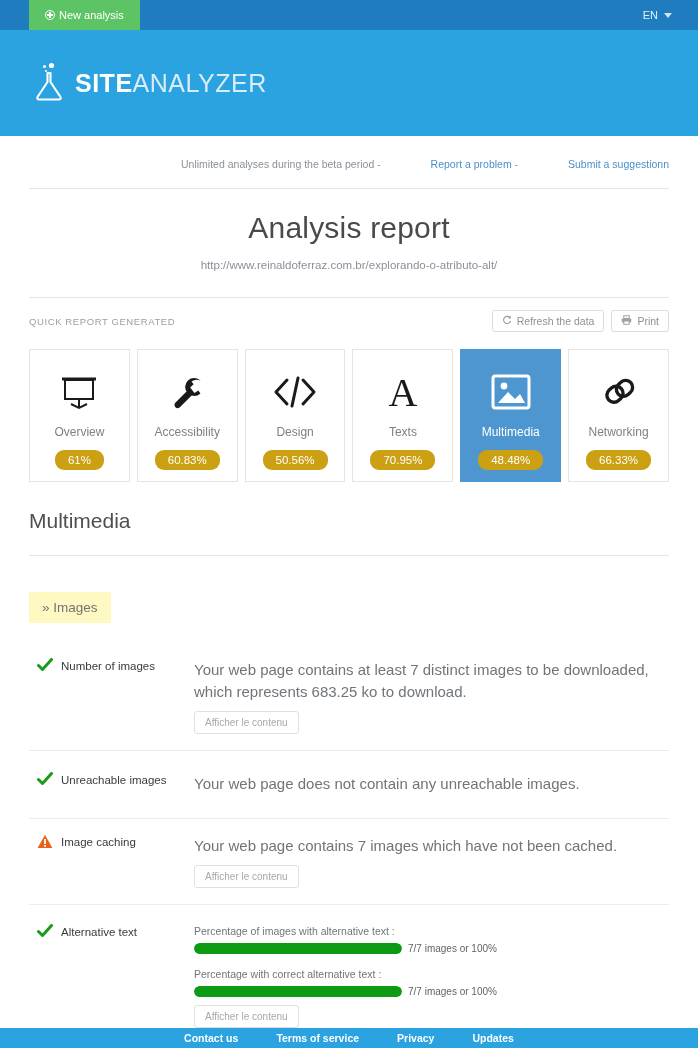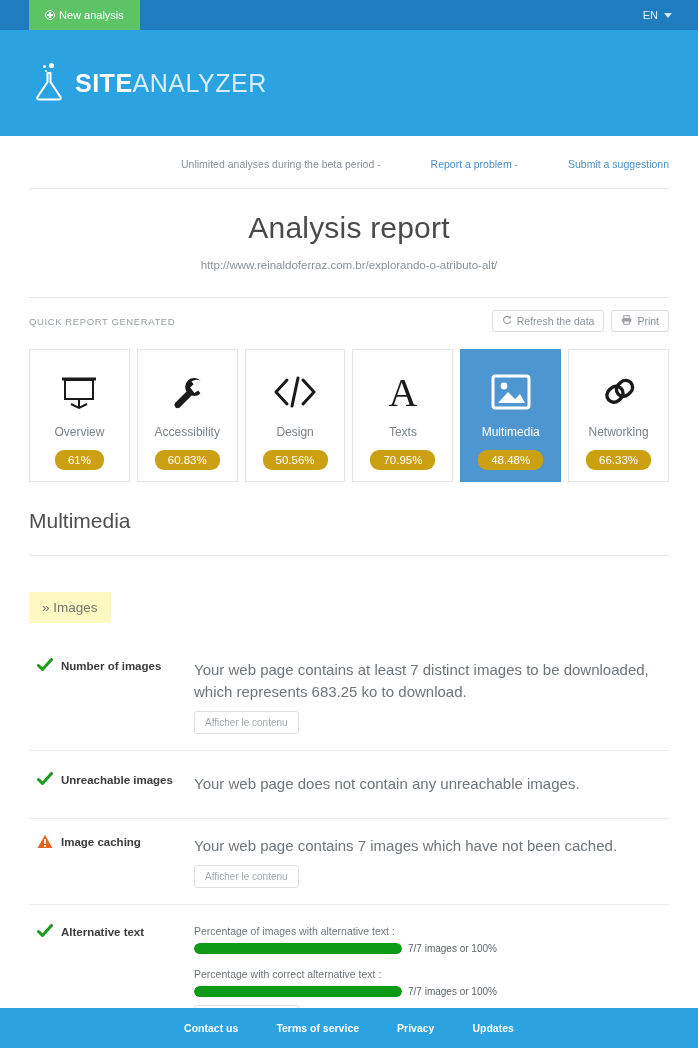--- a/index.html
+++ b/index.html
@@ -199,21 +199,21 @@
   .check-head {
     width: 165px;
     flex: none;
     display: flex;
     align-items: flex-start;
     gap: 8px;
     padding-left: 8px;
   }
   .check-name {
     font-size: 11.5px;
-    font-weight: bold;
+    font-weight: normal;
     color: #3b3b3b;
     line-height: 1.25;
     padding-top: 1px;
   }
   .check-body { flex: 1; padding-top: 1px; }
   .check-text {
     font-size: 15px;
     color: #6f757a;
     line-height: 1.45;
   }
@@ -244,21 +244,21 @@
   }
   .bar-fill { height: 100%; background: #0d9b16; border-radius: 6px; }
   .bar-caption { font-size: 10px; color: #5e6468; }
   .bar-group { margin-bottom: 14px; }
   .bar-group:last-of-type { margin-bottom: 0; }
 
   
   .footer {
     position: absolute;
     left: 0; right: 0; bottom: 0;
-    height: 40px;
+    height: 20px;
     background: #2aa3e0;
     display: flex;
     align-items: center;
     justify-content: center;
     gap: 38px;
   }
   .footer a {
     color: #ffffff;
     font-size: 10.5px;
     font-weight: bold;

